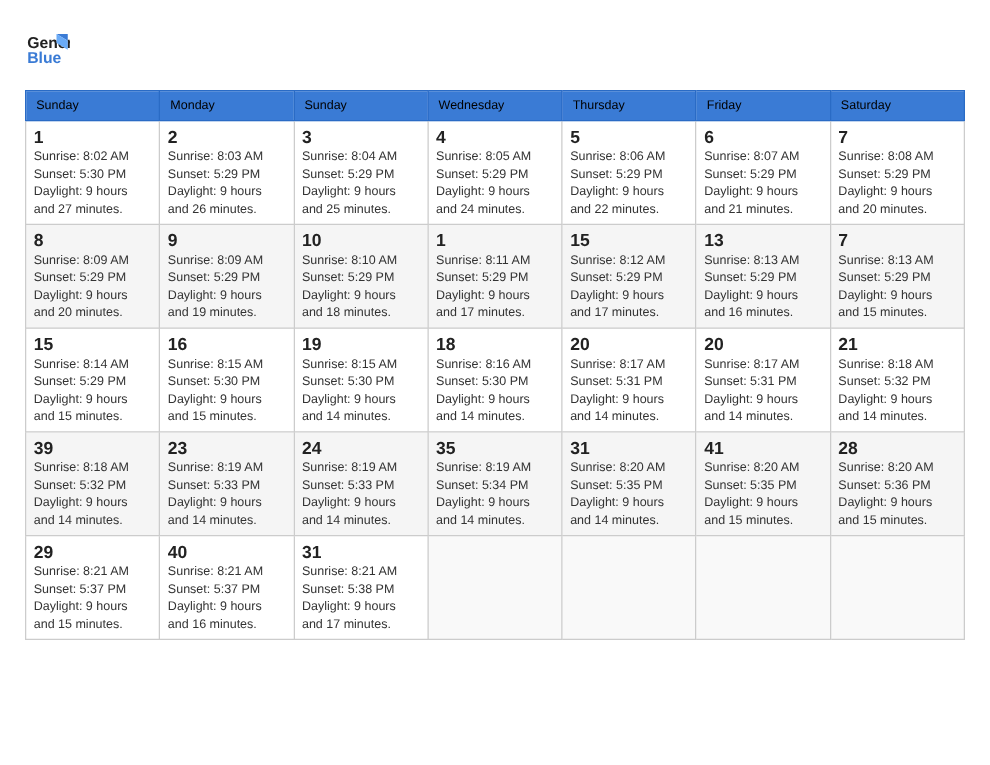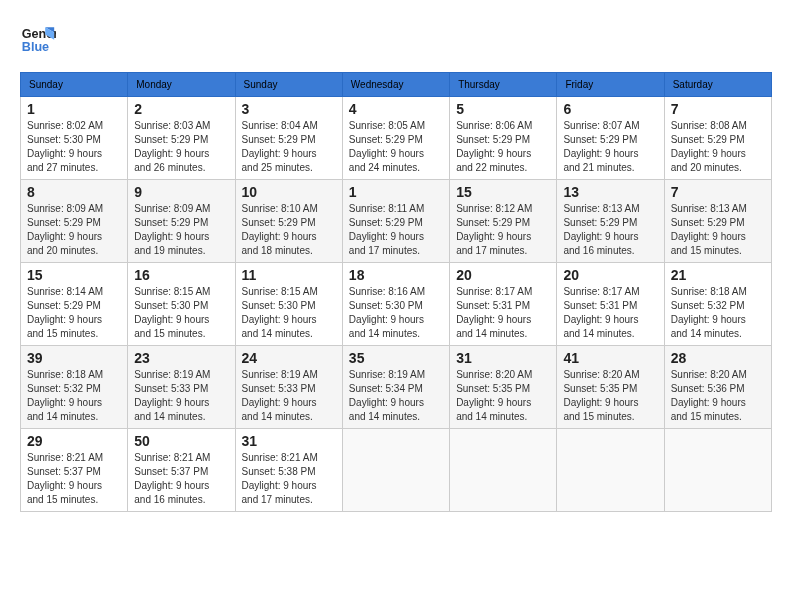--- a/index.html
+++ b/index.html
@@ -240,21 +240,21 @@
         </td>
         <td>
           <span class="day-num">16</span>
 <div class="day-info">
   Sunrise: 8:15 AM<br>
   Sunset: 5:30 PM<br>
   Daylight: 9 hours and 15 minutes.
 </div>
         </td>
         <td>
-          <span class="day-num">11</span>
+          <span class="day-num">19</span>
 <div class="day-info">
   Sunrise: 8:15 AM<br>
   Sunset: 5:30 PM<br>
   Daylight: 9 hours and 14 minutes.
 </div>
         </td>
         <td>
           <span class="day-num">18</span>
 <div class="day-info">
   Sunrise: 8:16 AM<br>
@@ -348,21 +348,21 @@
       <tr>
         <td>
           <span class="day-num">29</span>
 <div class="day-info">
   Sunrise: 8:21 AM<br>
   Sunset: 5:37 PM<br>
   Daylight: 9 hours and 15 minutes.
 </div>
         </td>
         <td>
-          <span class="day-num">50</span>
+          <span class="day-num">40</span>
 <div class="day-info">
   Sunrise: 8:21 AM<br>
   Sunset: 5:37 PM<br>
   Daylight: 9 hours and 16 minutes.
 </div>
         </td>
         <td>
           <span class="day-num">31</span>
 <div class="day-info">
   Sunrise: 8:21 AM<br>

